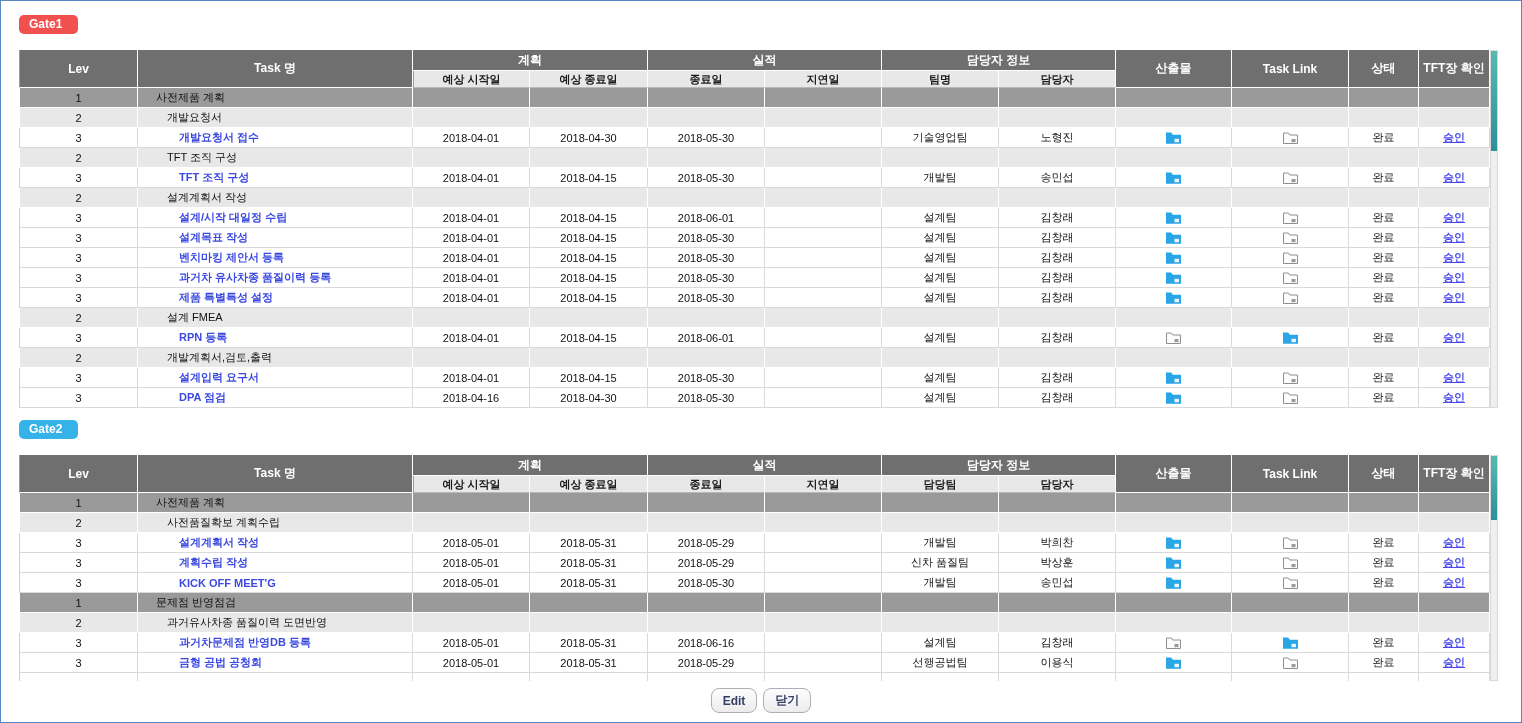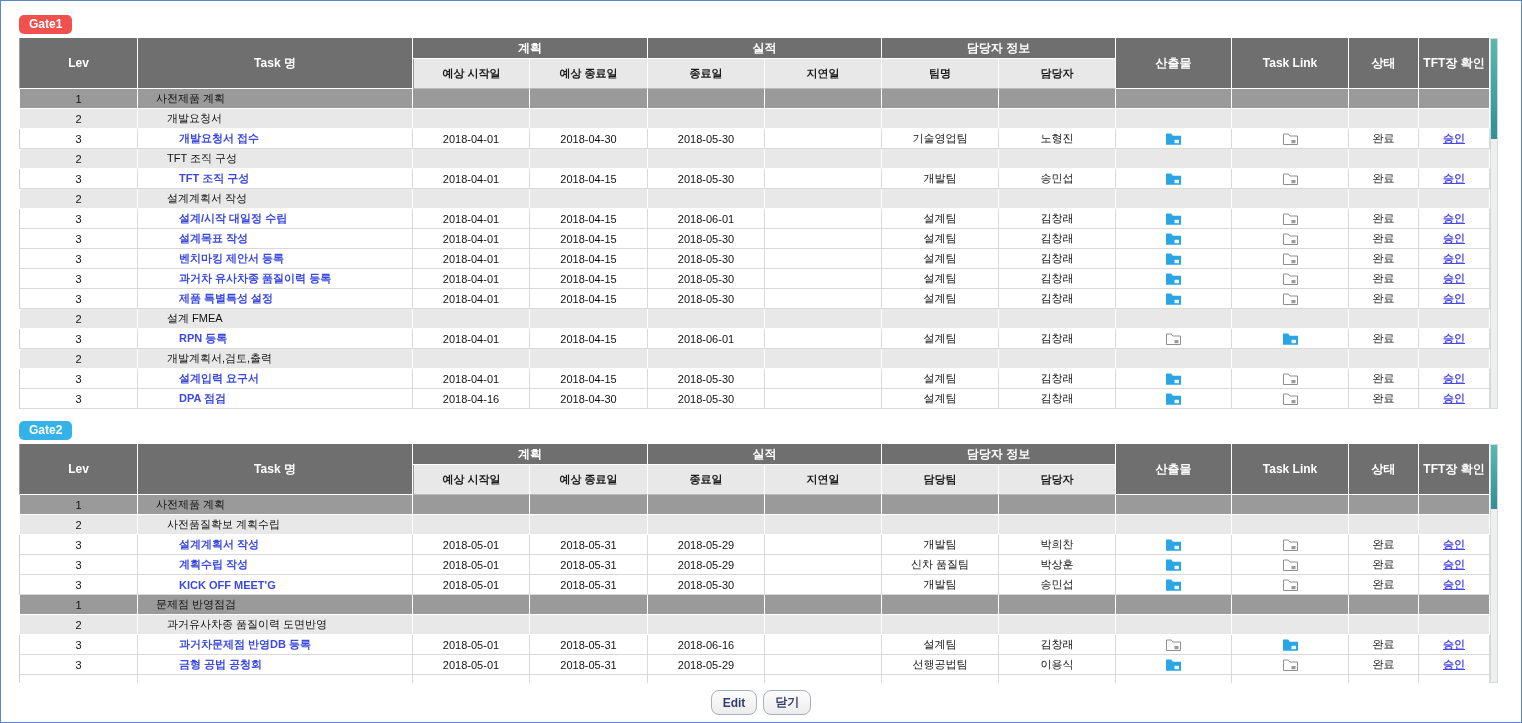--- a/index.html
+++ b/index.html
@@ -1,25 +1,25 @@
 <!DOCTYPE html>
 <html><head>
 <meta charset="utf-8">
 <style>
   * { margin:0; padding:0; box-sizing:border-box; }
   body { font-family:"Liberation Sans","DejaVu Sans",sans-serif; background:#fff; }
   .window { width:1522px; height:723px; border:1px solid #5b86c2; background:#fff; overflow:hidden; position:relative; }
   .titlebar { height:28px; background:linear-gradient(#f6f9fb,#eef2f6); border-bottom:1px solid #c9d4de; display:flex; align-items:center; padding-left:34px; gap:7px; }
   .titlebar .ttl { font-size:12px; font-weight:bold; color:#222; }
   .content { padding:13px 18px 0 18px; }
-  .badge { display:inline-block; color:#fff; font-size:12px; font-weight:bold; padding:2px 10px 3px 10px; border-radius:5px; margin-bottom:4px; }
+  .badge { display:inline-block; color:#fff; font-size:12px; font-weight:bold; padding:2px 16px 3px 10px; border-radius:5px; margin-bottom:16px; }
   .tablewrap { position:relative; width:1479px; margin-bottom:11px; }
   table { border-collapse:separate; border-spacing:0; table-layout:fixed; width:1471px; font-size:11px; }
   th { background:#6f6f6f; color:#fff; font-weight:bold; font-size:12px; border-right:1px solid #fff; border-bottom:1px solid #fff; height:21px; text-align:center; }
-  th.sub { background:#e8e8e8; color:#1a1a1a; font-size:11px; border-bottom:1px solid #b9b9b9; height:30px; }
+  th.sub { background:#e8e8e8; color:#1a1a1a; font-size:11px; border-bottom:1px solid #b9b9b9; height:17px; }
   thead th:first-child { border-left:1px solid #9c9c9c; }
   td { height:20px; border-right:1px solid #d9d9d9; border-bottom:1px solid #d9d9d9; color:#111; overflow:hidden; white-space:nowrap; }
   td:first-child { border-left:1px solid #cfcfcf; }
   td.c { text-align:center; }
   tr.lev1 td { background:#9a9a9a; border-color:#fff; }
   tr.lev2 td { background:#e8e8e8; border-color:#fff; }
   tr.lev3 td { background:#fff; }
   tr.levcut td { height:8px; border-bottom:none; }
   td.t1 { padding-left:18px; }
   td.t2 { padding-left:29px; }

